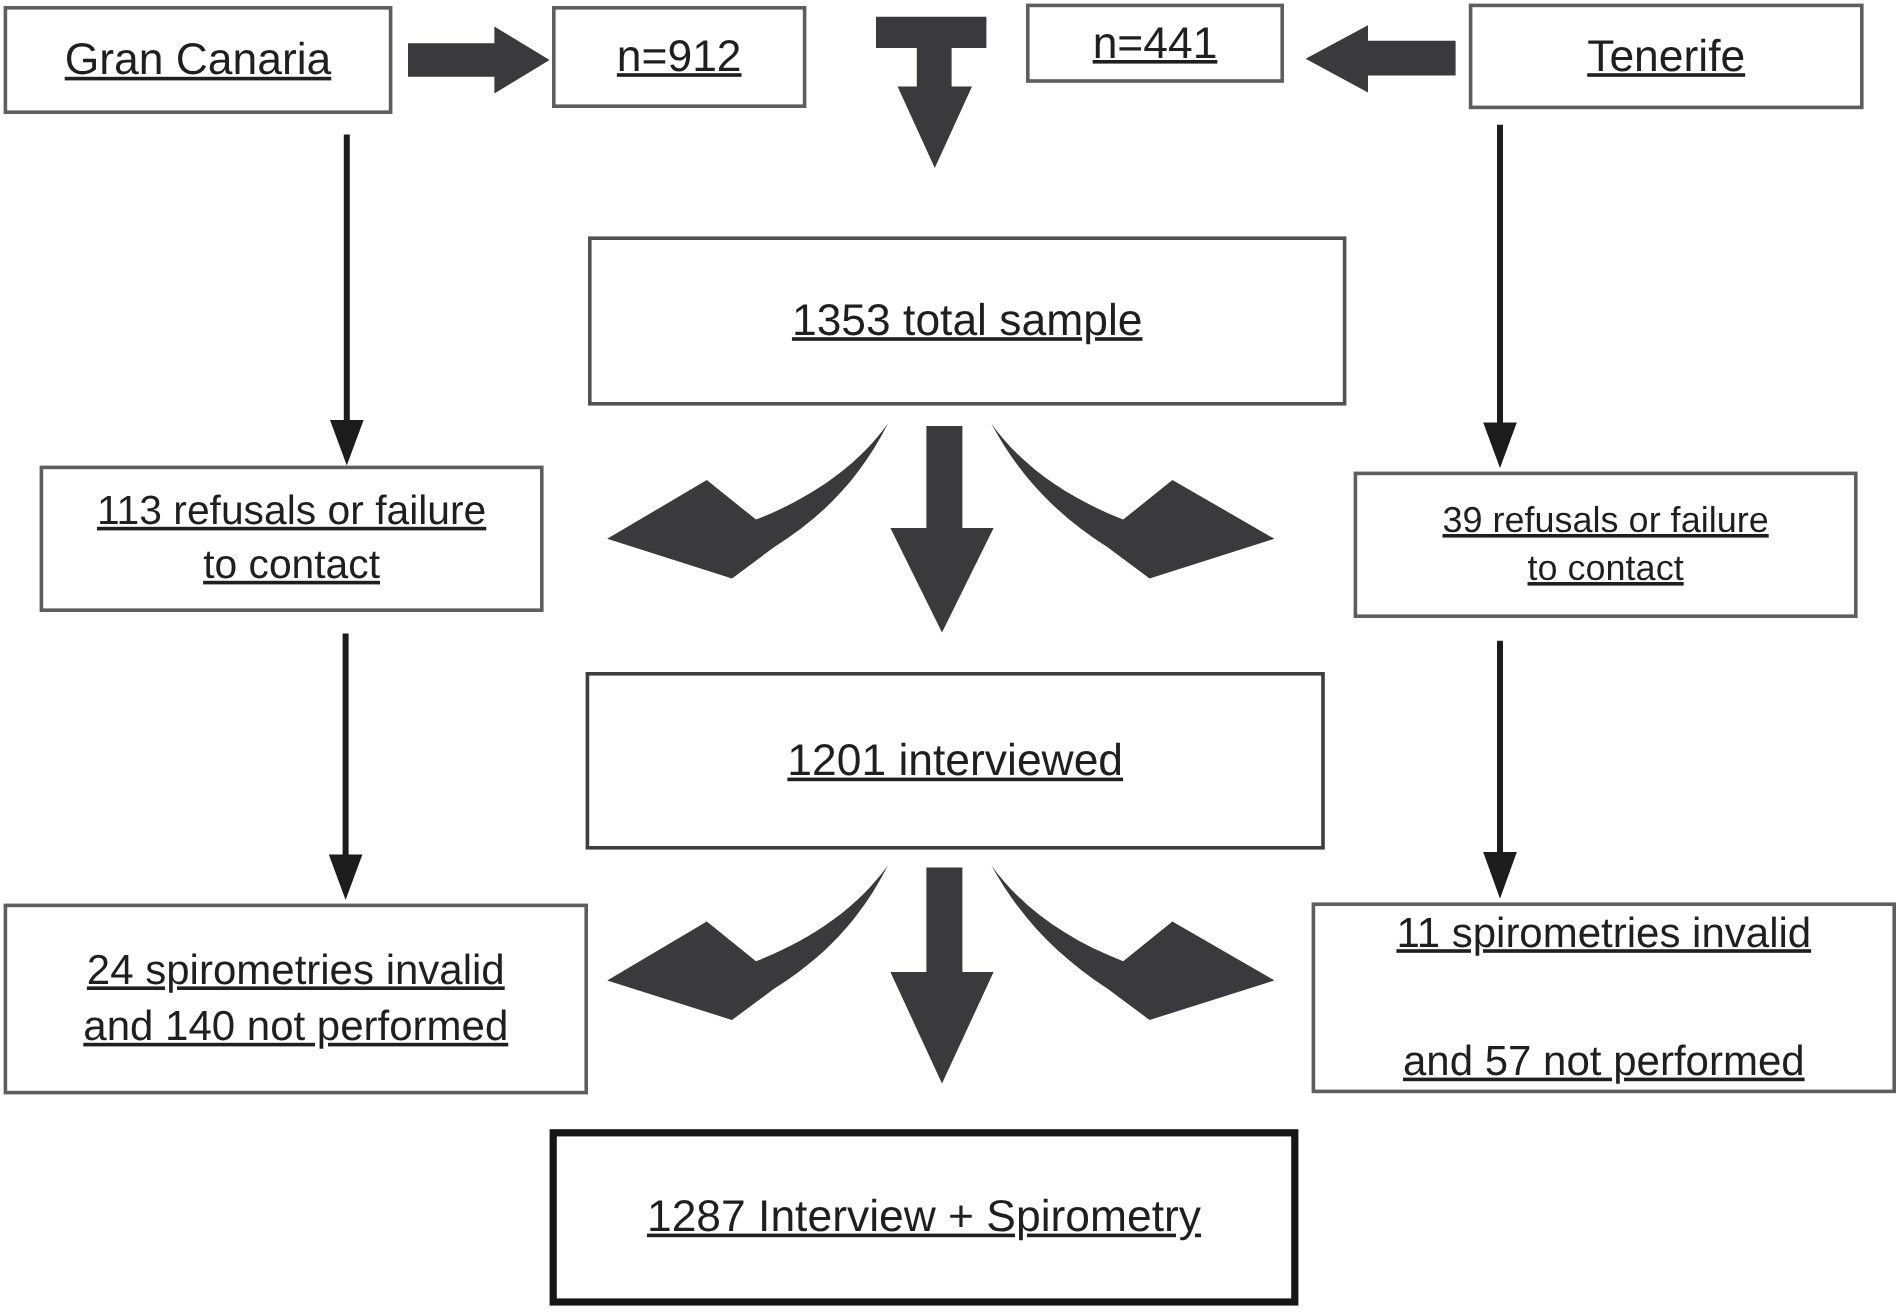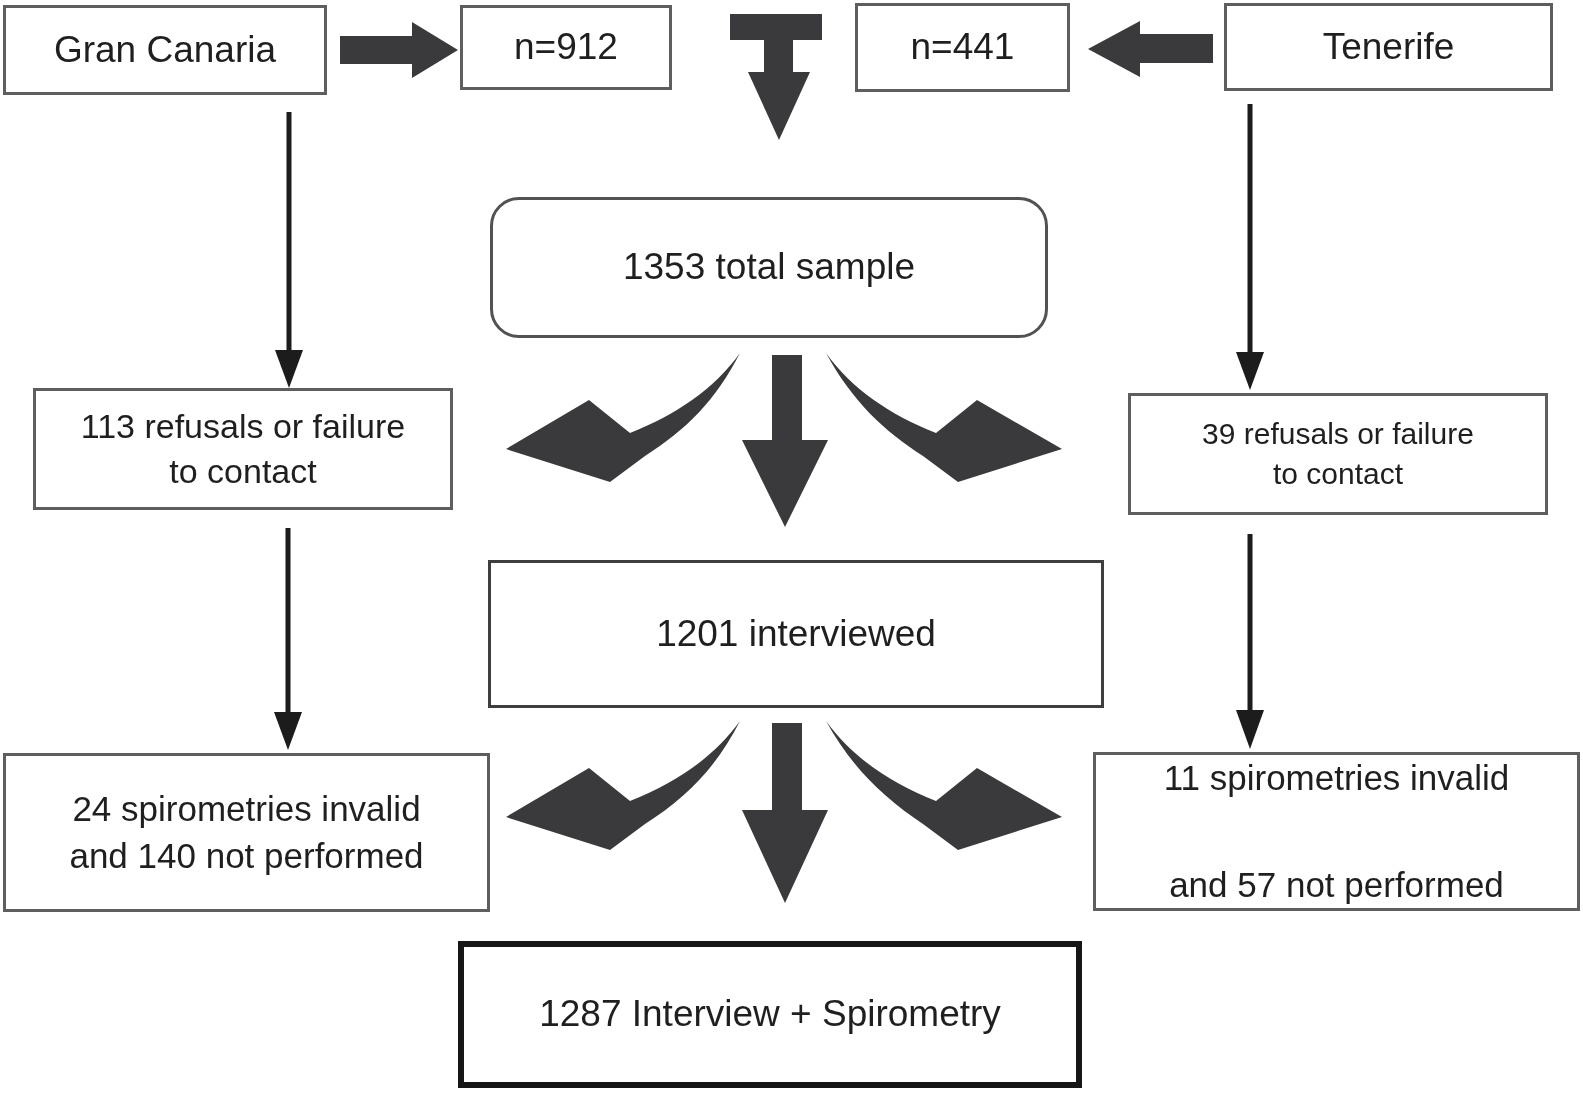--- a/index.html
+++ b/index.html
@@ -27,28 +27,29 @@
     background: #ffffff;
     border: 3px solid #5e5e5e;
     display: flex;
     flex-direction: column;
     align-items: center;
     justify-content: center;
     text-align: center;
     font-size: 37px;
     line-height: 1.32;
     white-space: nowrap;
+    text-decoration: underline;
   }
   .node span { display: block; }
 
   .node--gran   { left: 3px;    top: 5px;   width: 324px; height: 90px;  }
   .node--n912   { left: 460px;  top: 5px;   width: 212px; height: 85px;  }
-  .node--n441   { left: 855px;  top: 3px;   width: 215px; height: 89px; text-align: center;  }
+  .node--n441   { left: 855px;  top: 3px;   width: 215px; height: 66px; text-align: center;  }
   .node--tener  { left: 1224px; top: 3px;   width: 329px; height: 88px;  }
-  .node--total  { left: 490px;  top: 197px; width: 558px; height: 141px; border-color:#525252;border-radius:29px; }
+  .node--total  { left: 490px;  top: 197px; width: 632px; height: 141px; border-color:#525252; }
   .node--refgc  { left: 33px;   top: 388px; width: 420px; height: 122px; font-size: 34px; justify-content: center; }
   .node--reftf  { left: 1128px; top: 393px; width: 420px; height: 122px; font-size: 30px; }
   .node--interv { left: 488px;  top: 560px; width: 616px; height: 148px; border-color:#3e3e3e; }
   .node--spirgc { left: 3px;    top: 753px; width: 487px; height: 159px; font-size: 35px; }
   .node--spirtf { left: 1093px; top: 752px; width: 487px; height: 159px; font-size: 35px; justify-content: space-between; }
   .node--final  { left: 458px;  top: 941px; width: 624px; height: 147px; border: 6px solid #161616; }
 </style>
 </head>
 <body>
 

